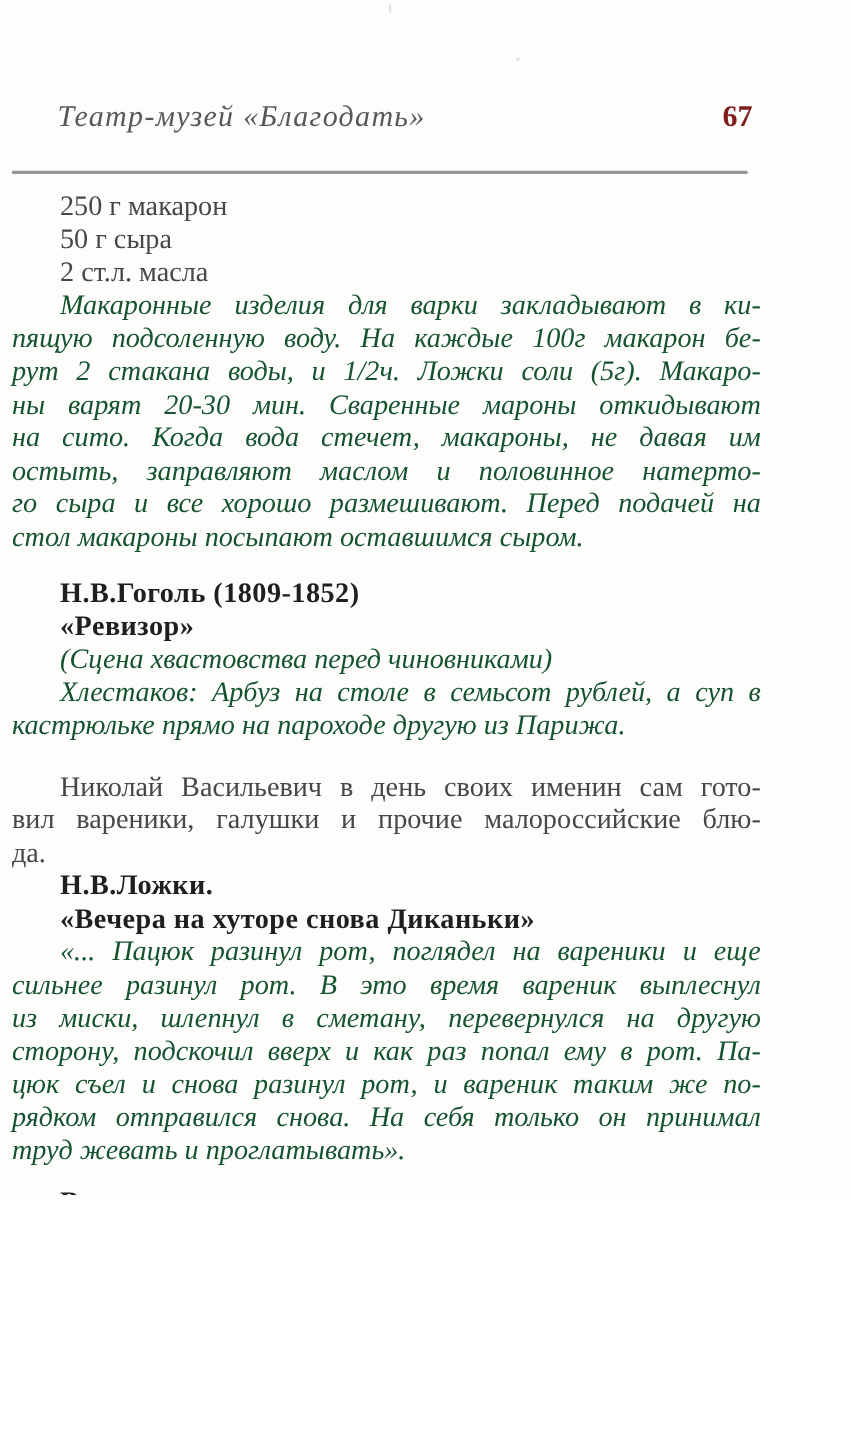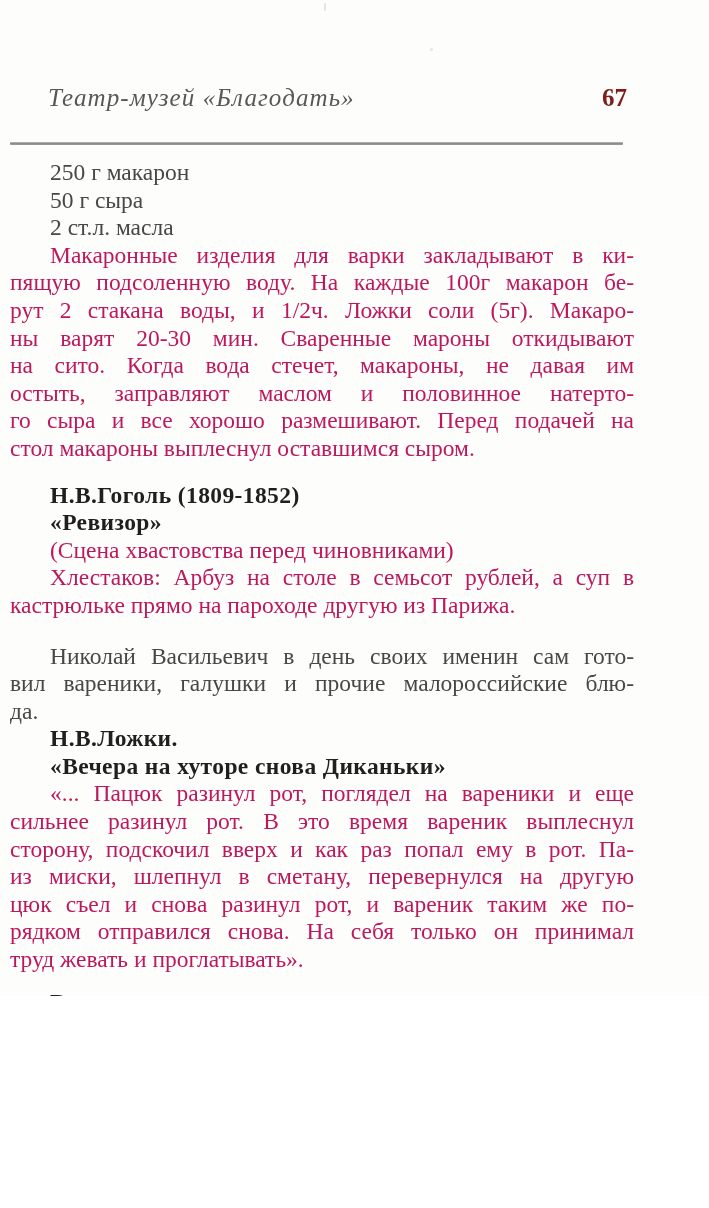--- a/index.html
+++ b/index.html
@@ -47,21 +47,21 @@
   .text-block {
     position: absolute;
     left: 10px;
     top: 159px;
     width: 624px;
     font-size: 23.5px;
     line-height: 27.6px;
   }
   .ind { padding-left: 40px; }
   .bold-line { font-weight: bold; color: #1f1f1f; letter-spacing: 0.4px; }
-  .italic { color: #be185d; }
+  .italic { font-style: italic; color: #14532d; }
   .upright { color: #474747; }
   
   .jpara .tline {
     text-align: justify;
     text-align-last: justify;
     white-space: normal;
   }
   .jpara .tline:first-child { text-indent: 40px; }
   .jpara .tline:last-child { text-align-last: left; }
   .sec-gogol1 { margin-top: 19px; }
@@ -102,21 +102,21 @@
       </div>
 
     <div class="jpara italic">
         <div class="tline">Макаронные изделия для варки закладывают в ки-</div>
         <div class="tline">пящую подсоленную воду. На каждые 100г макарон бе-</div>
         <div class="tline">рут 2 стакана воды, и 1/2ч. Ложки соли (5г). Макаро-</div>
         <div class="tline">ны варят 20-30 мин. Сваренные мароны откидывают</div>
         <div class="tline">на сито. Когда вода стечет, макароны, не давая им</div>
         <div class="tline">остыть, заправляют маслом и половинное натерто-</div>
         <div class="tline">го сыра и все хорошо размешивают. Перед подачей на</div>
-        <div class="tline">стол макароны выплеснул оставшимся сыром.</div>
+        <div class="tline">стол макароны посыпают оставшимся сыром.</div>
       </div>
 
     <div class="sec-gogol1">
       <div class="ind bold-line">Н.В.Гоголь (1809-1852)</div>
       <div class="ind bold-line">«Ревизор»</div>
       <div class="ind italic">(Сцена хвастовства перед чиновниками)</div>
       <div class="jpara italic">
           <div class="tline">Хлестаков: Арбуз на столе в семьсот рублей, а суп в</div>
           <div class="tline">кастрюльке прямо на пароходе другую из Парижа.</div>
         </div>
@@ -129,22 +129,22 @@
       </div>
 
     <div>
       <div class="ind bold-line">Н.В.Ложки.</div>
       <div class="ind bold-line">«Вечера на хуторе снова Диканьки»</div>
     </div>
 
     <div class="jpara italic">
         <div class="tline">«... Пацюк разинул рот, поглядел на вареники и еще</div>
         <div class="tline">сильнее разинул рот. В это время вареник выплеснул</div>
+        <div class="tline">из миски, шлепнул в сметану, перевернулся на другую</div>
         <div class="tline">сторону, подскочил вверх и как раз попал ему в рот. Па-</div>
-        <div class="tline">из миски, шлепнул в сметану, перевернулся на другую</div>
         <div class="tline">цюк съел и снова разинул рот, и вареник таким же по-</div>
         <div class="tline">рядком отправился снова. На себя только он принимал</div>
         <div class="tline">труд жевать и проглатывать».</div>
       </div>
 
     <div class="sec-vareniki">
       <div class="ind bold-line">Вареники</div>
       <div>
           <div class="ind upright">1 стакан муки</div>
           <div class="ind upright">1/2 стакана воды</div>

